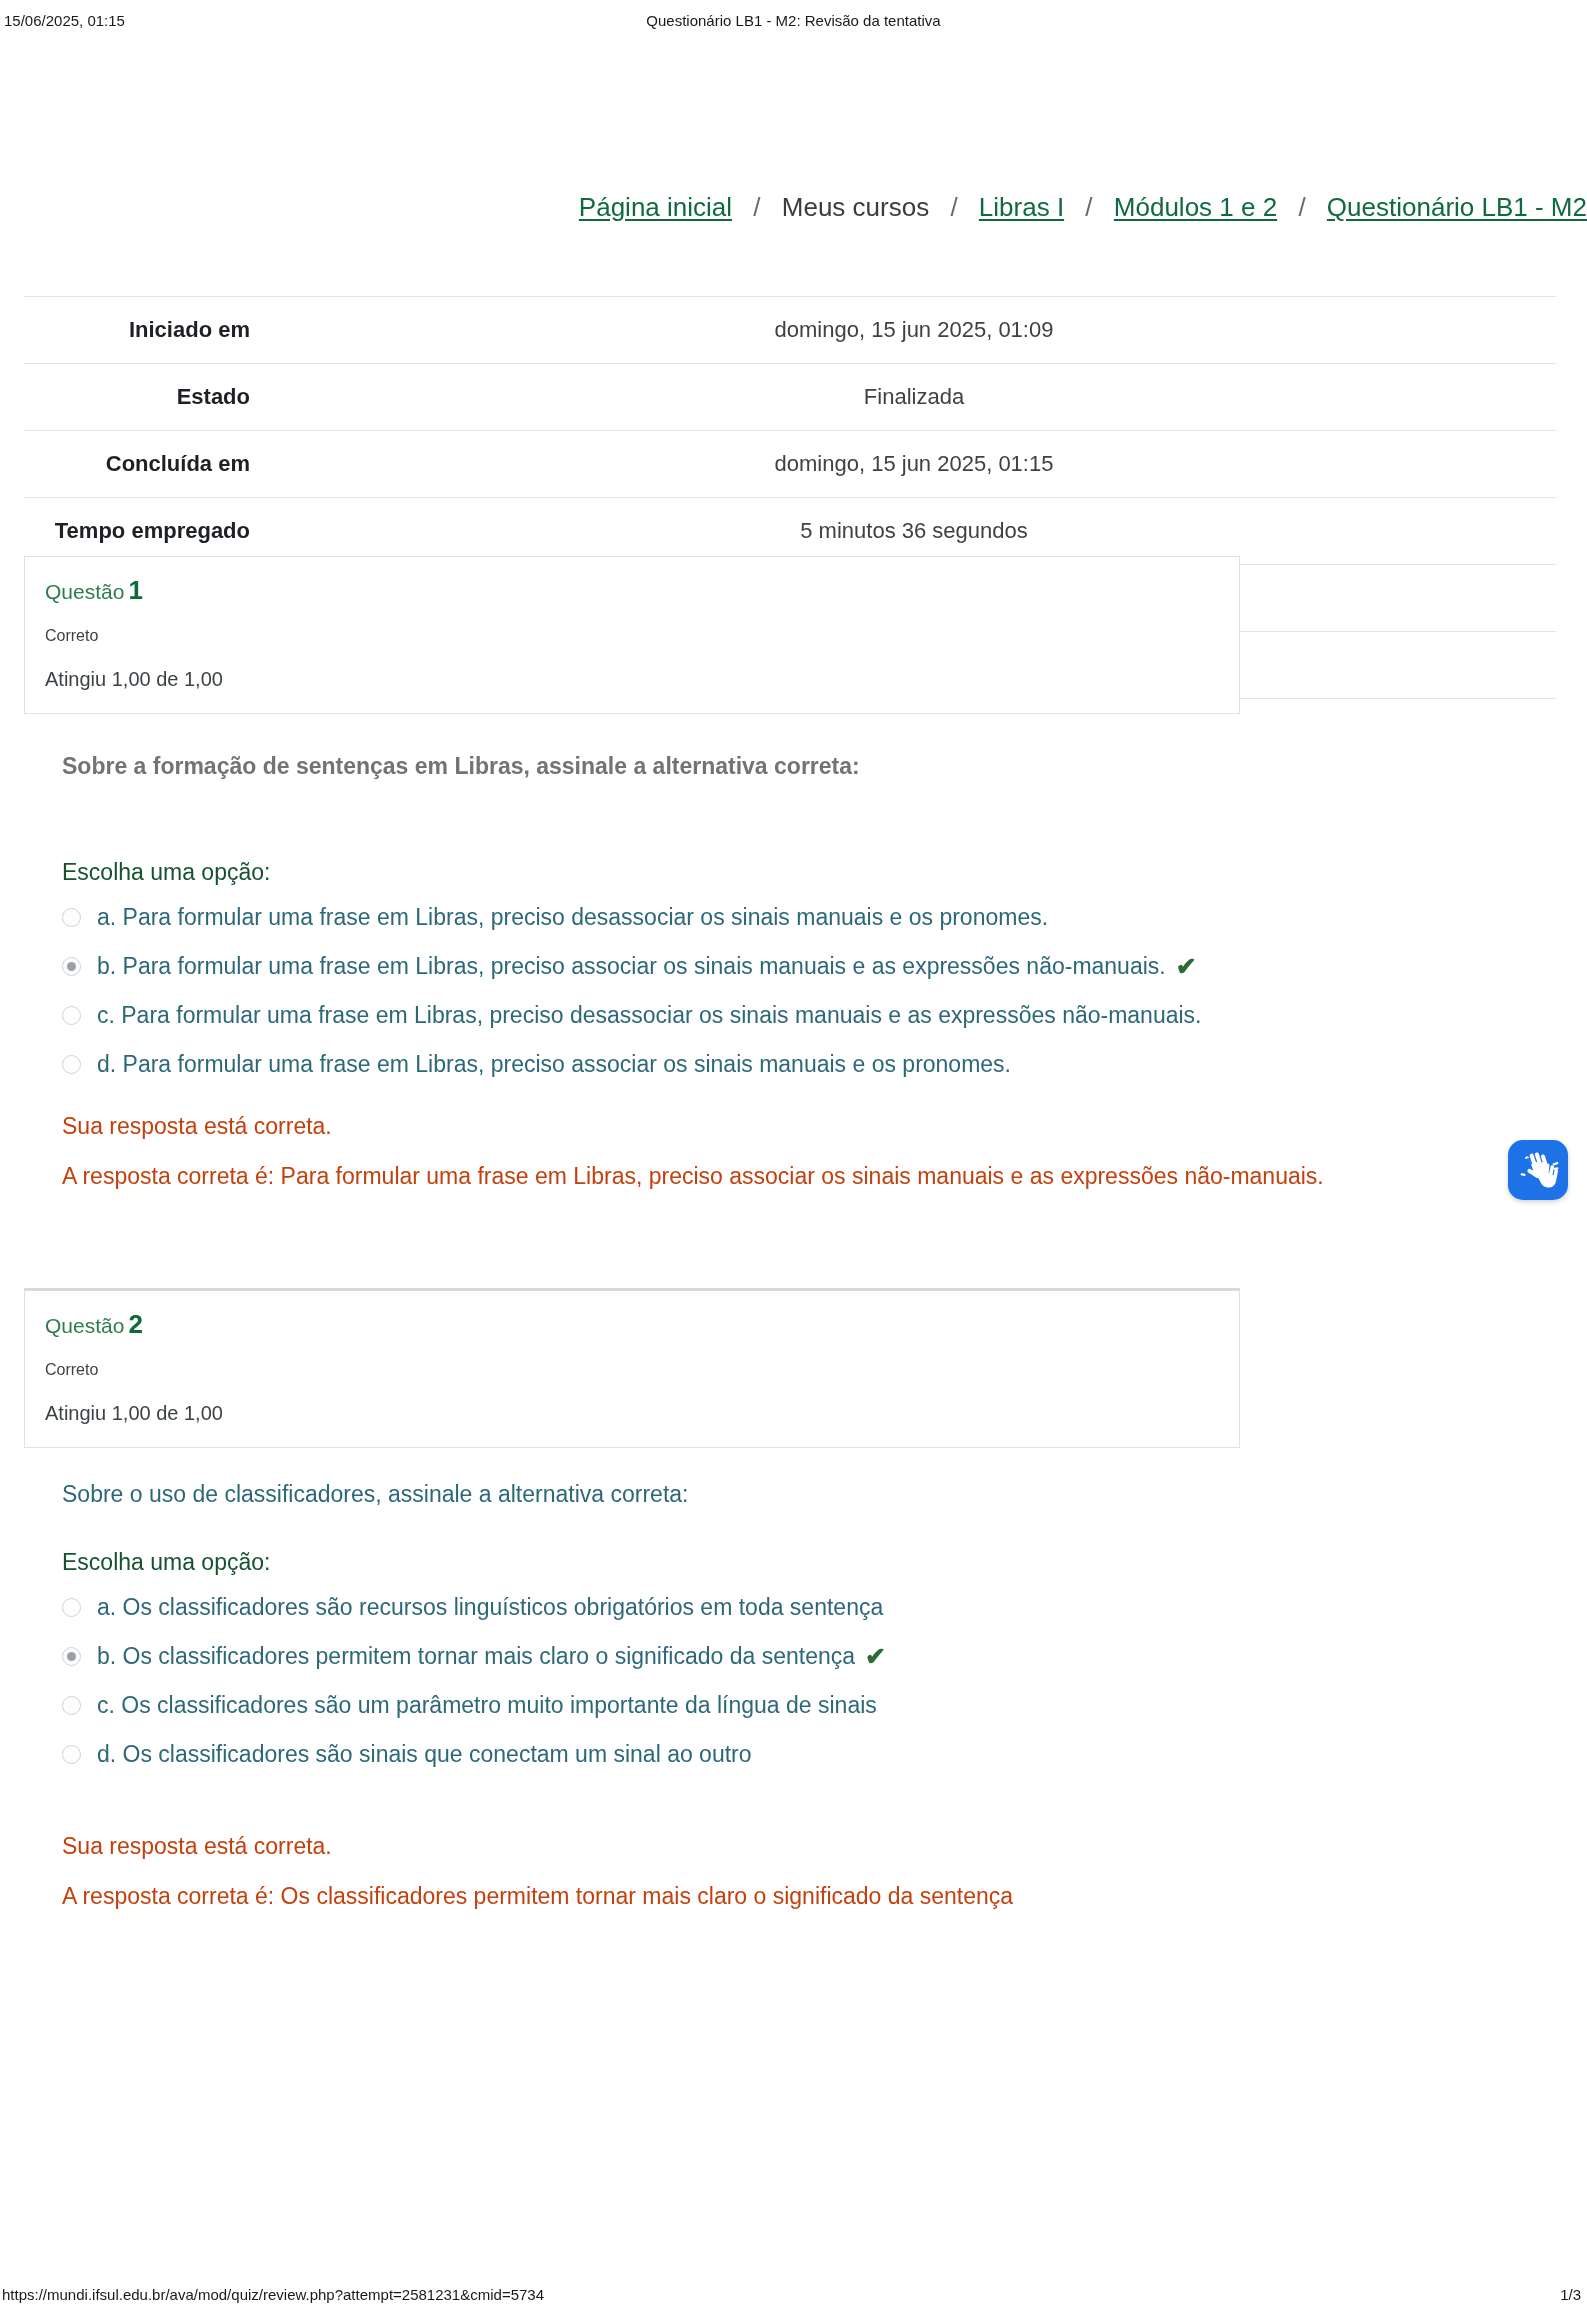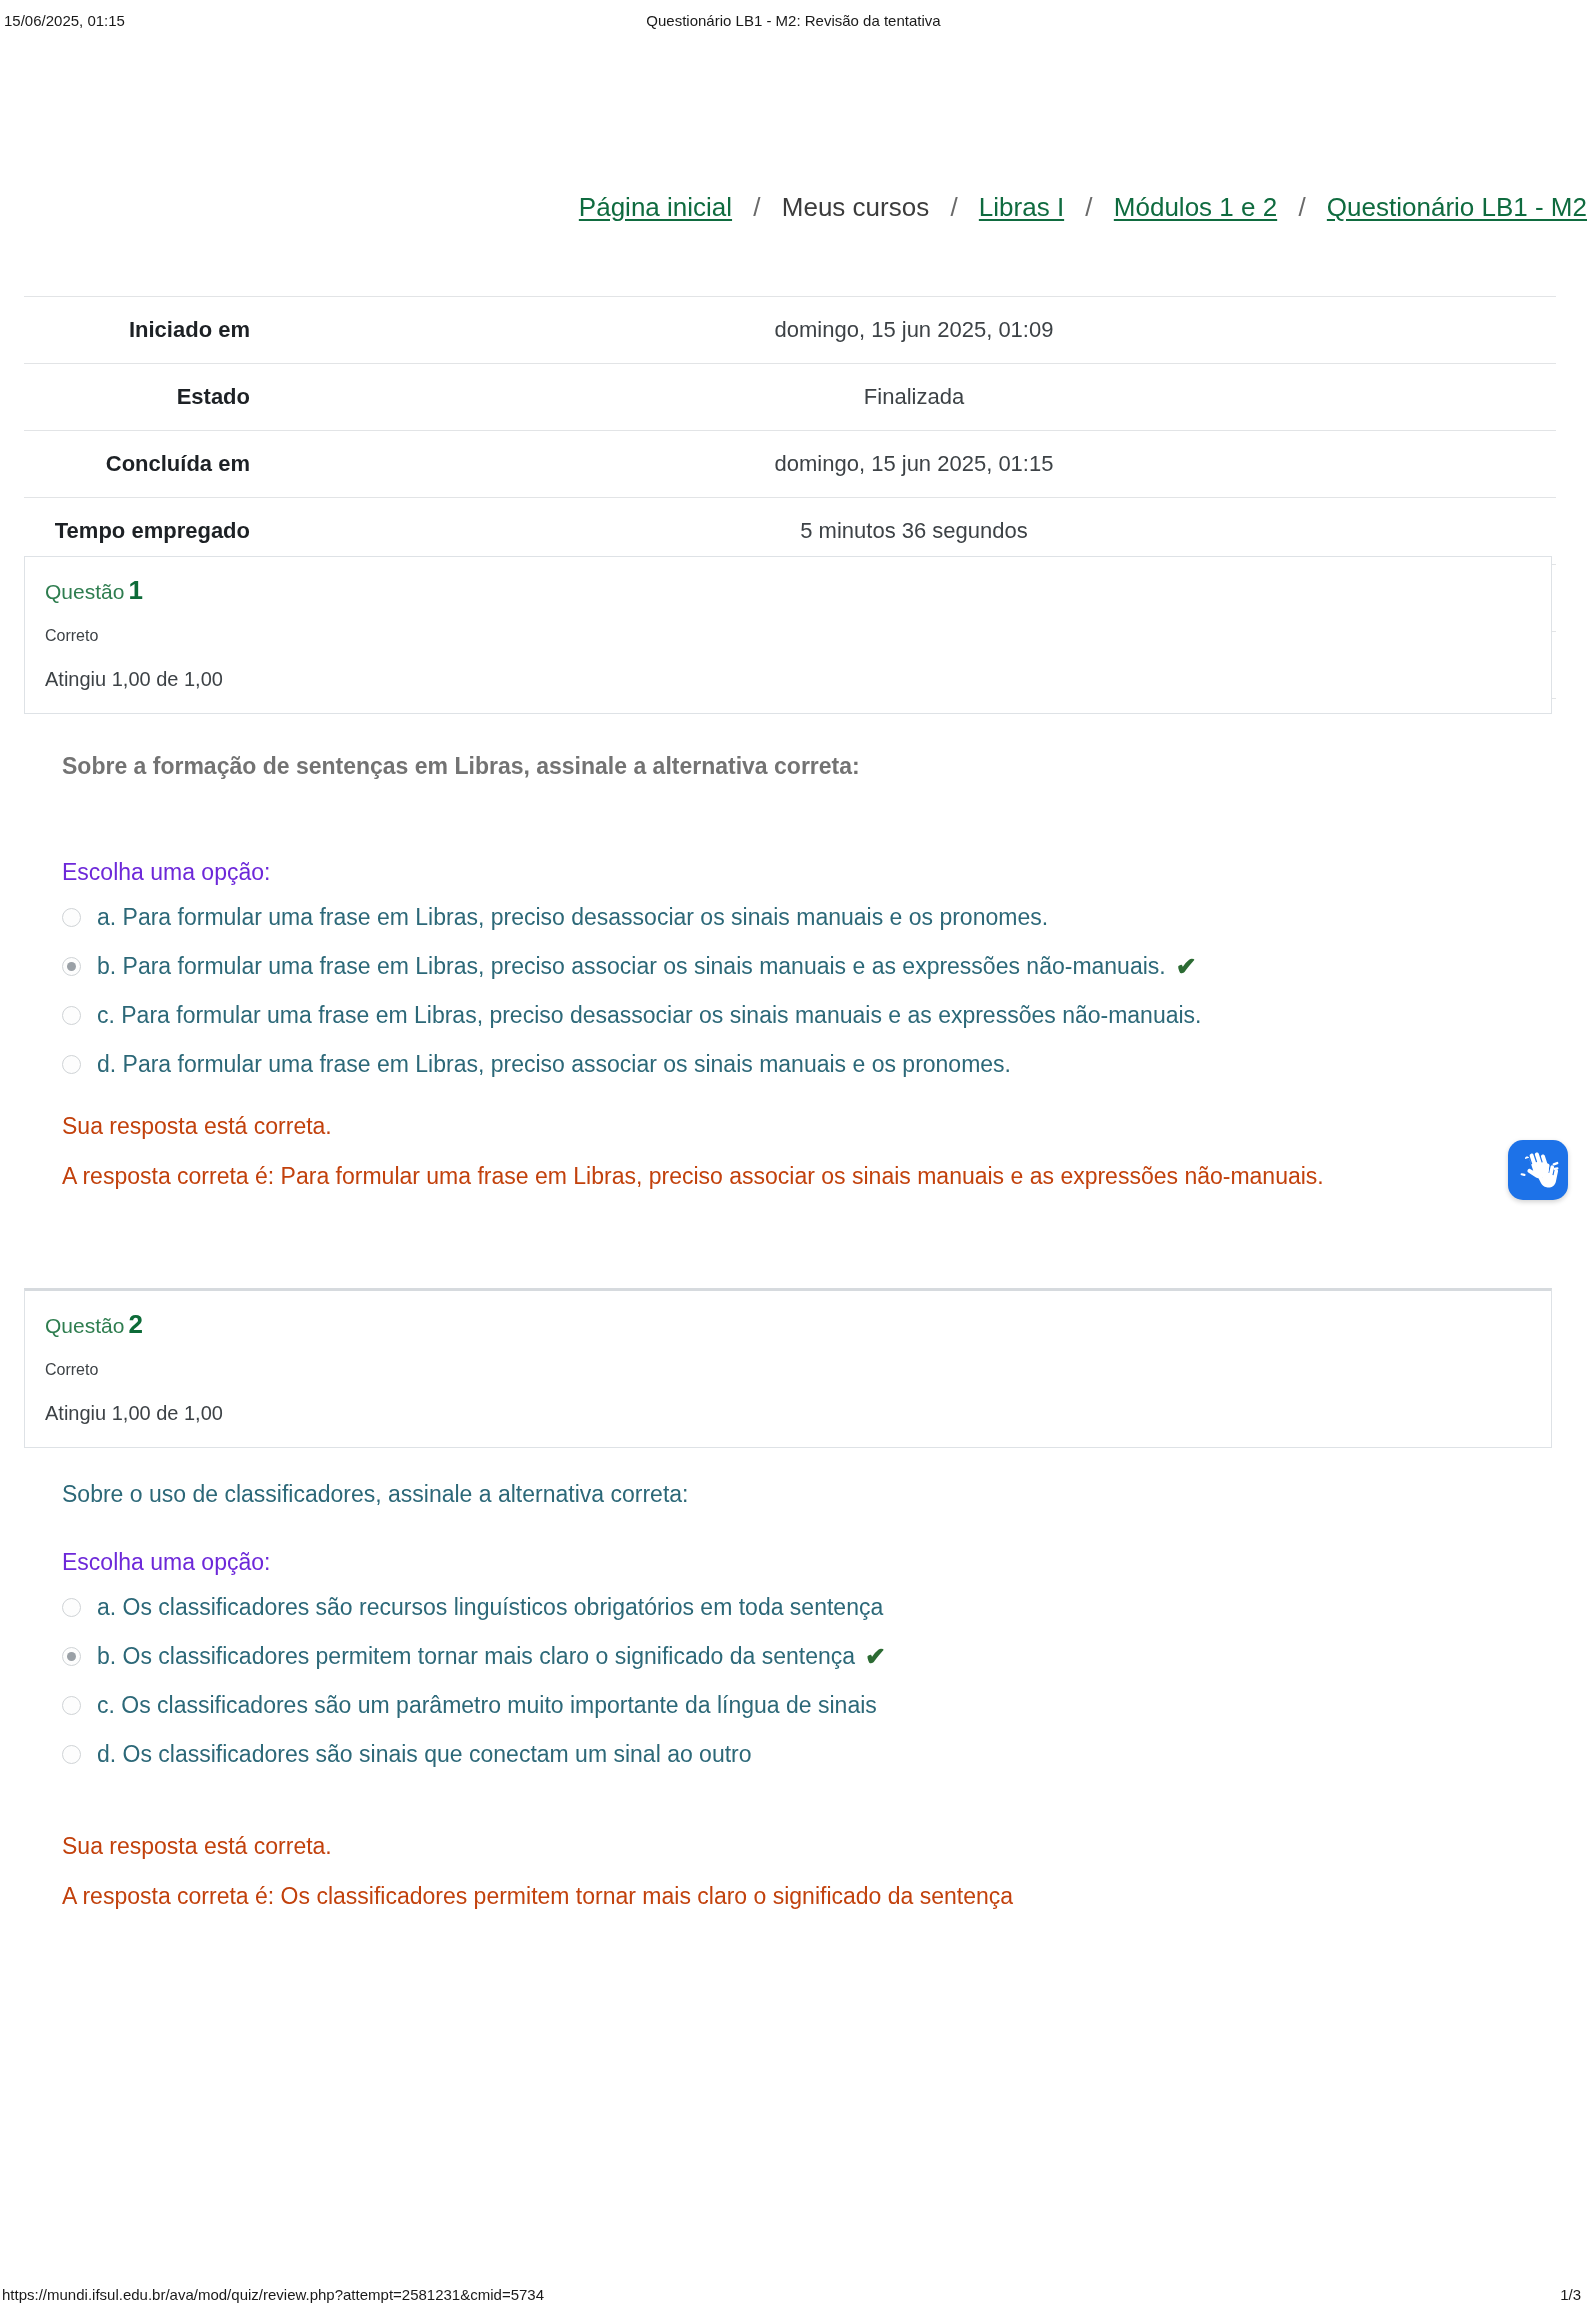--- a/index.html
+++ b/index.html
@@ -131,21 +131,21 @@
     text-align: center;
     color: #3d4246;
     white-space: nowrap;
   }
   .summary td.val b { color: #1d2125; }
 
   
   .qbox {
     position: absolute;
     left: 24px;
-    width: 1528px;
+    width: 1216px;
     box-sizing: border-box;
     border: 1px solid #dee2e6;
     background: #ffffff;
     padding: 18px 12px 20px 20px;
   }
   .qbox.thick-top { border-top: 3px solid #d6dade; }
   .qbox .qno {
     font-size: 21px;
     color: #2e7d4f;
     line-height: 30px;
@@ -177,21 +177,21 @@
   }
   .qtext {
     font-size: 23px;
     color: #2c6878;
     line-height: 32px;
   }
   .qtext.bold { font-weight: bold; color: #737373; }
 
   .prompt {
     font-size: 23px;
-    color: #6d28d9;
+    color: #14532d;
     line-height: 32px;
   }
 
   .options {
     margin-top: 14px;
     list-style: none;
     padding: 0;
     margin-left: 0;
   }
   .opt {

